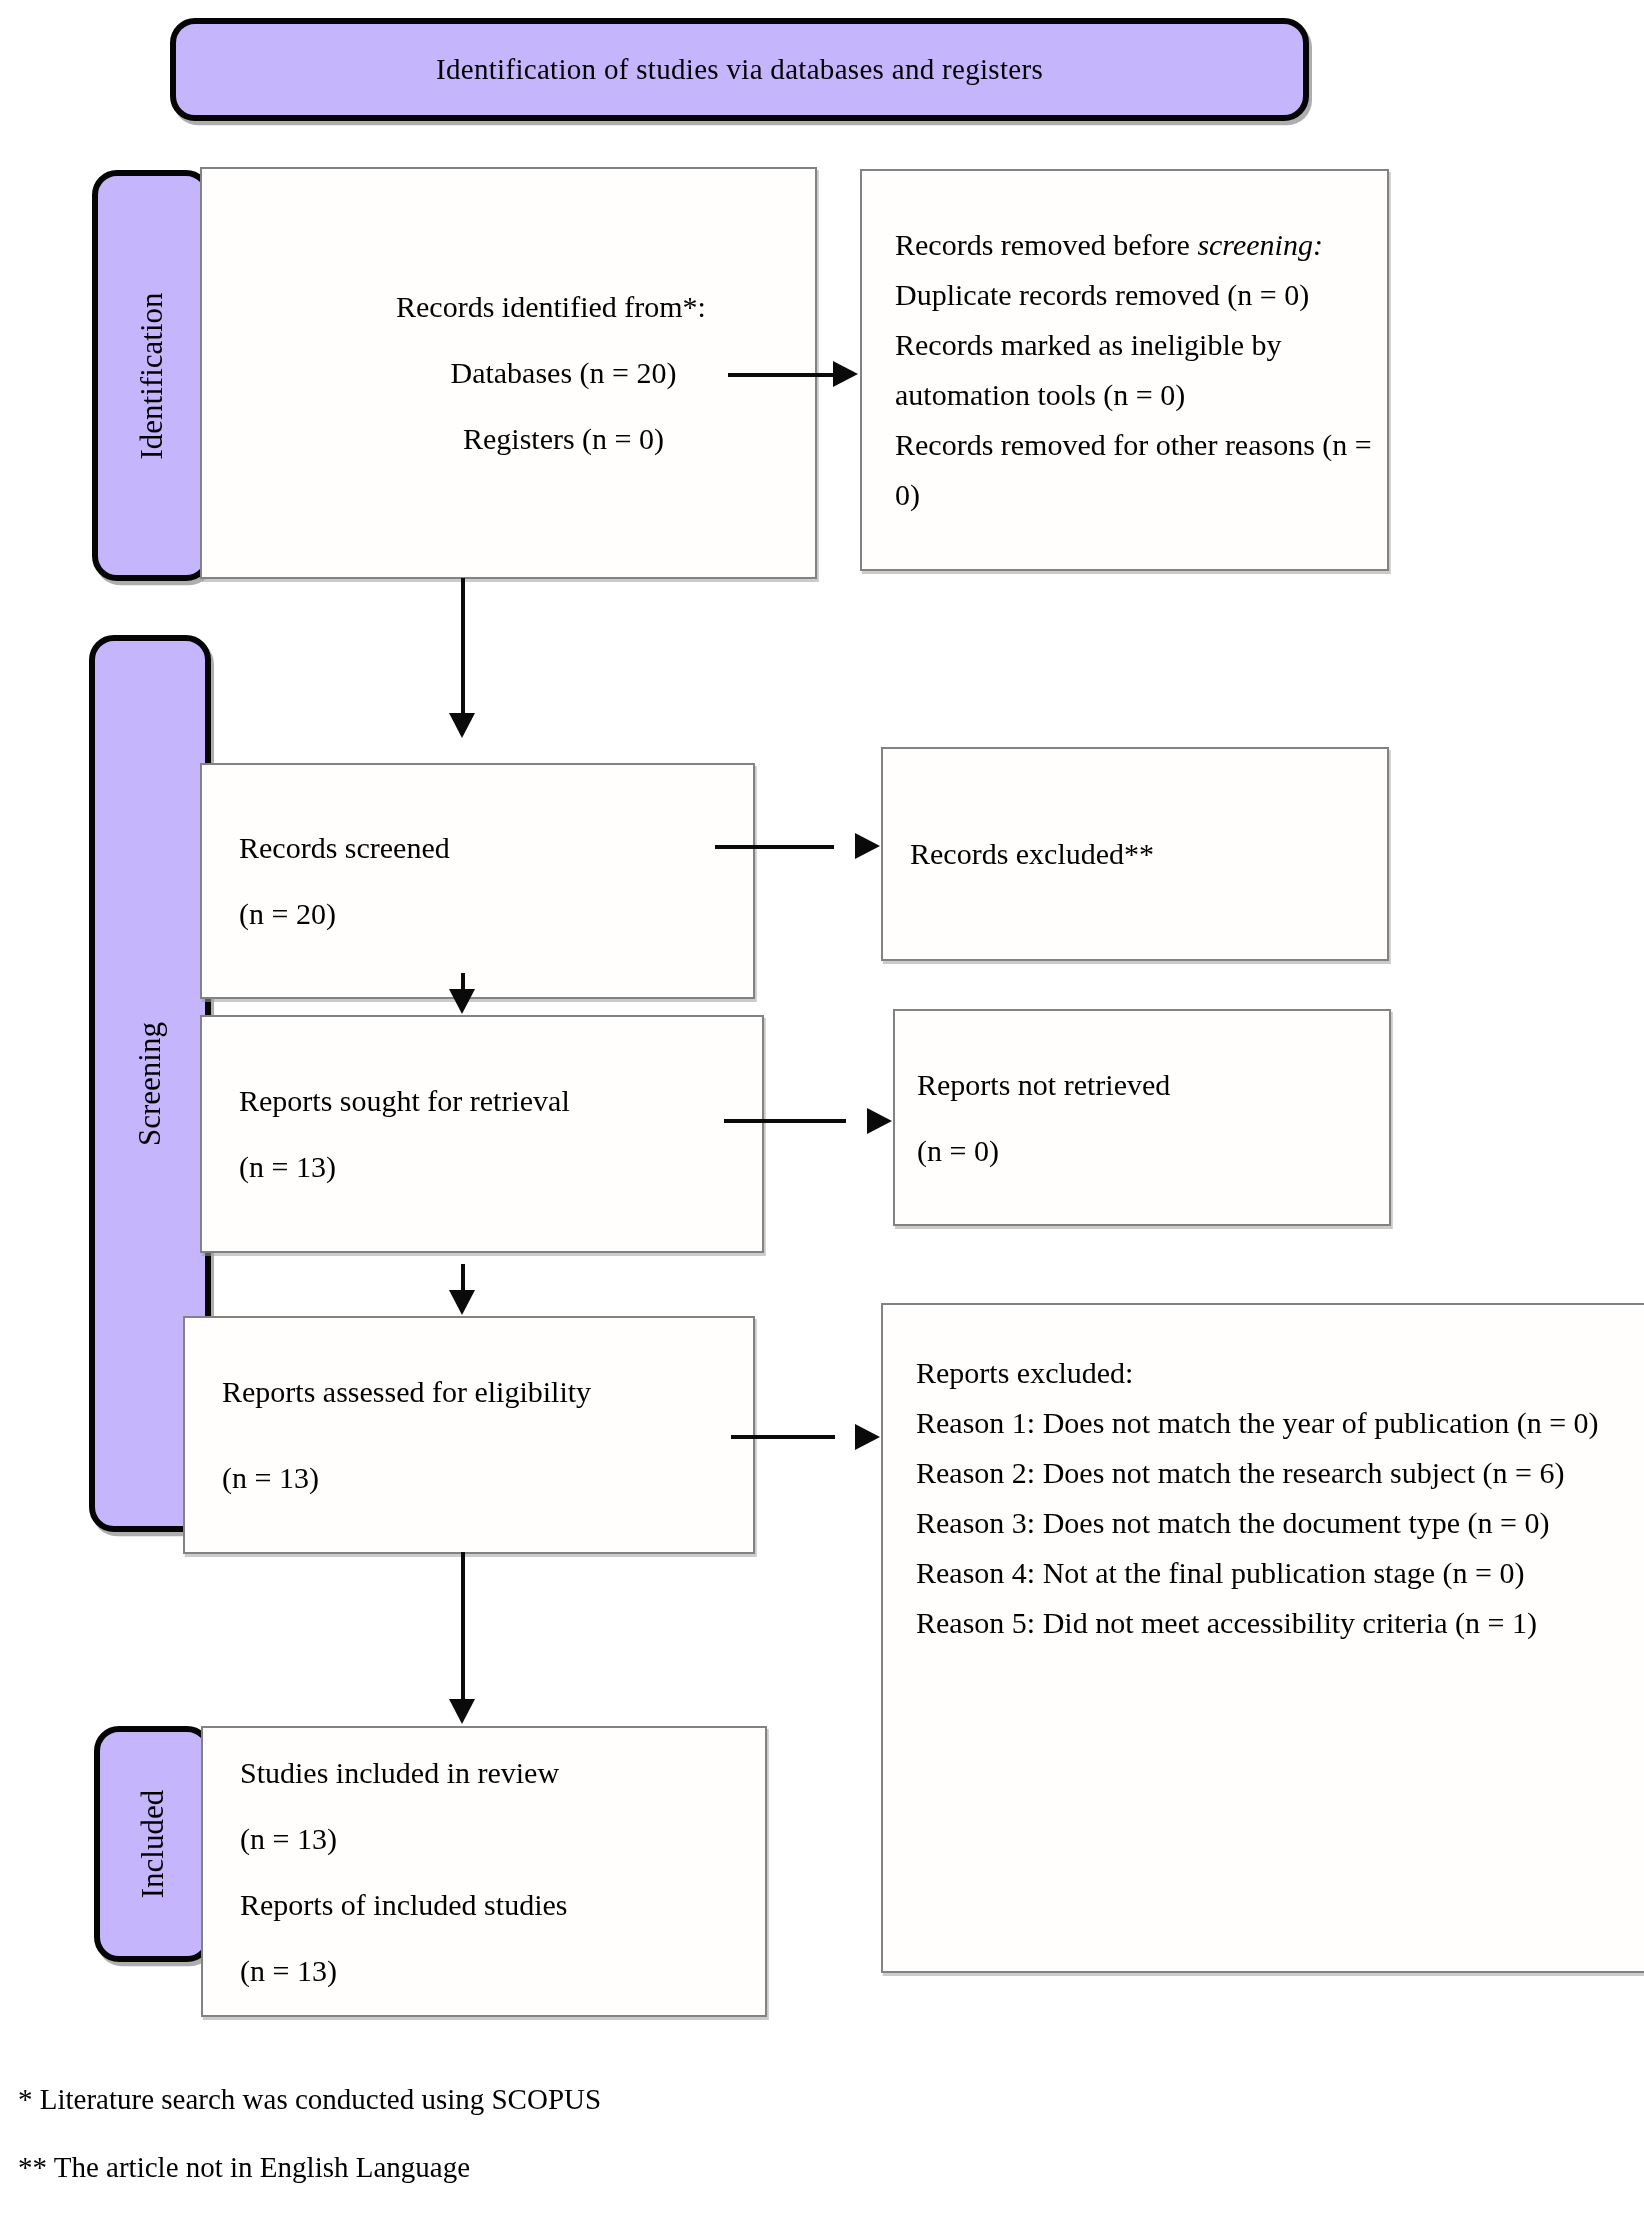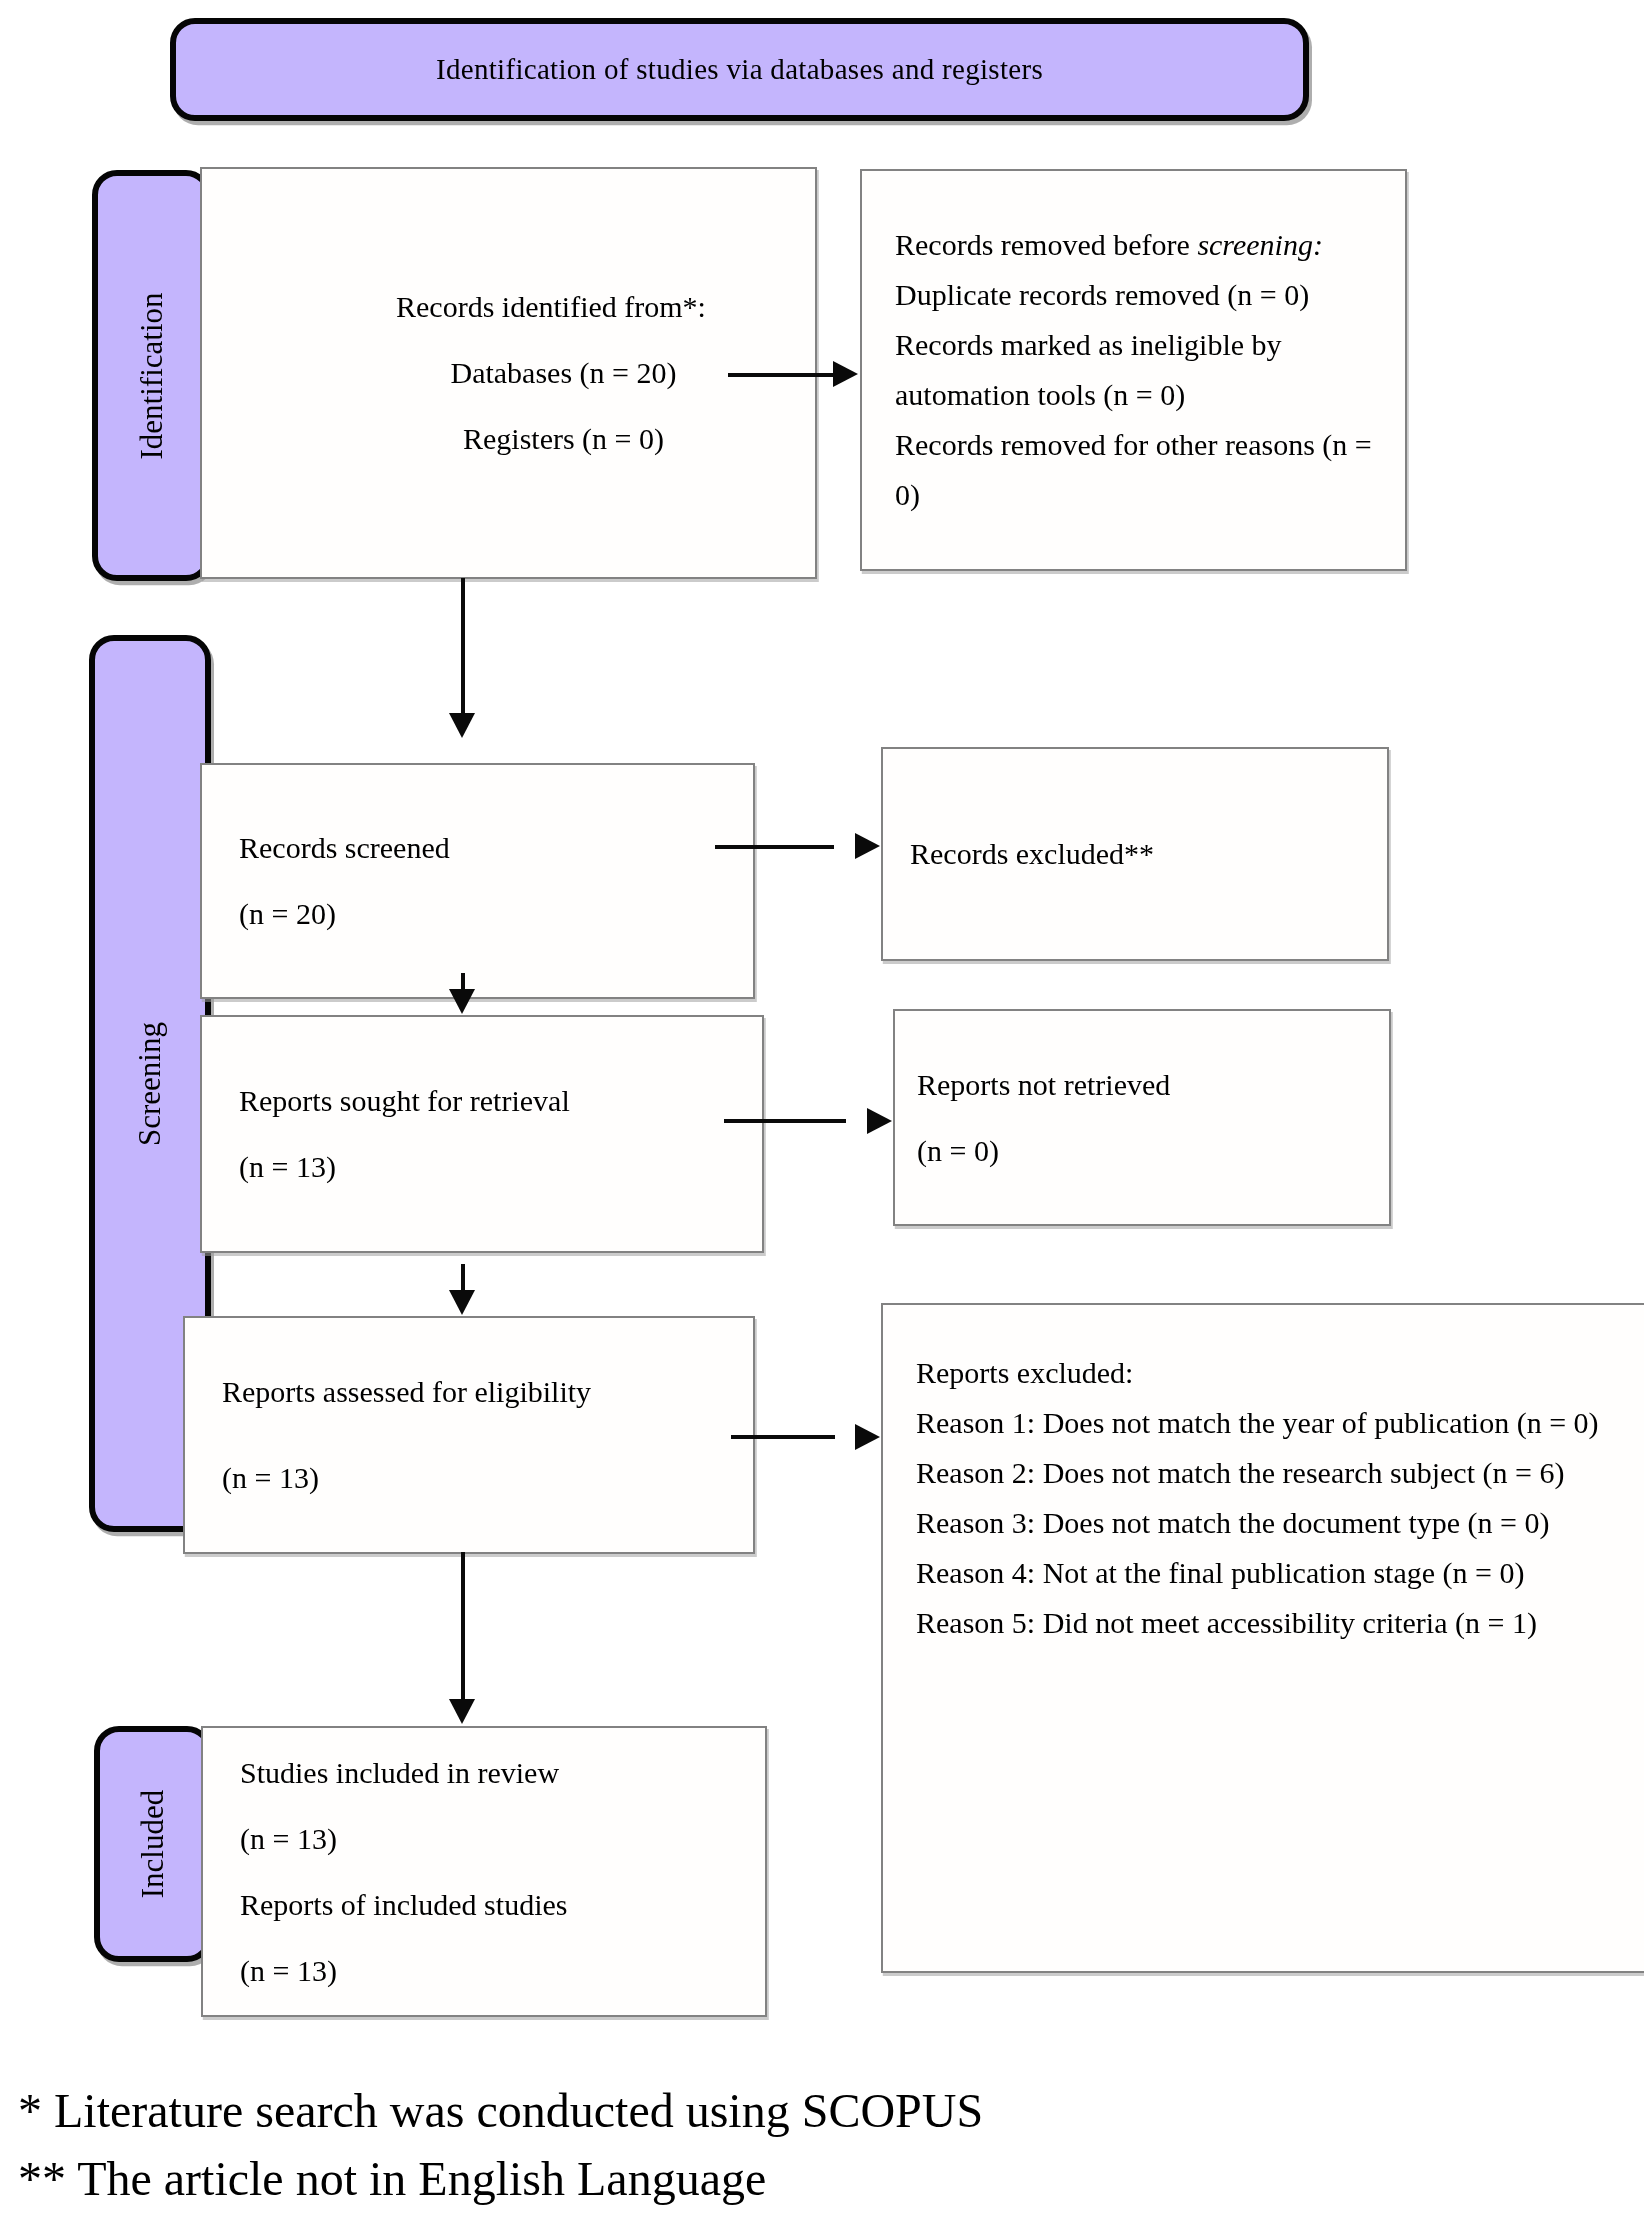--- a/index.html
+++ b/index.html
@@ -16,42 +16,42 @@
   .pillar-screening{left:89px;top:635px;width:110px;height:885px;}
   .pillar-included{left:94px;top:1726px;width:106px;height:224px;}
 
   
   .fbox{position:absolute;background:#fffefd;border:2.4px solid #828282;
         box-shadow:1.8px 3px 0 rgba(160,160,160,.55);
         display:flex;flex-direction:column;justify-content:center;
         font-size:30px;line-height:66px;}
   .fbox .ind{padding-left:25px;}
   .box-a{left:200px;top:167px;width:528px;height:408px;padding-left:85px;text-align:center;}
-  .box-b{left:860px;top:169px;width:492px;height:398px;padding-left:33px;padding-right:18px;
+  .box-b{left:860px;top:169px;width:492px;height:398px;padding-left:33px;
          line-height:50px;justify-content:center;}
   .box-c{left:200px;top:763px;width:514px;height:232px;padding-left:37px;}
   .box-d{left:881px;top:747px;width:477px;height:210px;padding-left:27px;}
   .box-e{left:200px;top:1015px;width:523px;height:234px;padding-left:37px;}
   .box-f{left:893px;top:1009px;width:472px;height:213px;padding-left:22px;}
   .box-g{left:183px;top:1316px;width:531px;height:234px;padding-left:37px;gap:20px;}
   .box-h{left:881px;top:1303px;width:732px;height:623px;padding:43px 35px 0 33px;
          line-height:50px;justify-content:flex-start;}
   .box-i{left:201px;top:1726px;width:525px;height:287px;padding-left:37px;}
   .pre{white-space:pre-line;}
 
   
   .aline{position:absolute;background:#0a0a0a;}
   .head-down{position:absolute;width:0;height:0;
              border-left:13px solid transparent;border-right:13px solid transparent;
              border-top:25px solid #0a0a0a;}
   .head-right{position:absolute;width:0;height:0;
               border-top:13px solid transparent;border-bottom:13px solid transparent;
               border-left:25px solid #0a0a0a;}
 
-  .footnote{position:absolute;left:18px;font-size:48px;}
+  .footnote{position:absolute;left:18px;font-size:29px;}
   .fn1{top:2083px;}
   .fn2{top:2151px;}
   .it{font-style:italic;}
 </style>
 </head>
 <body>
 
 <div class="page">
 
   <div class="pill title-box">

